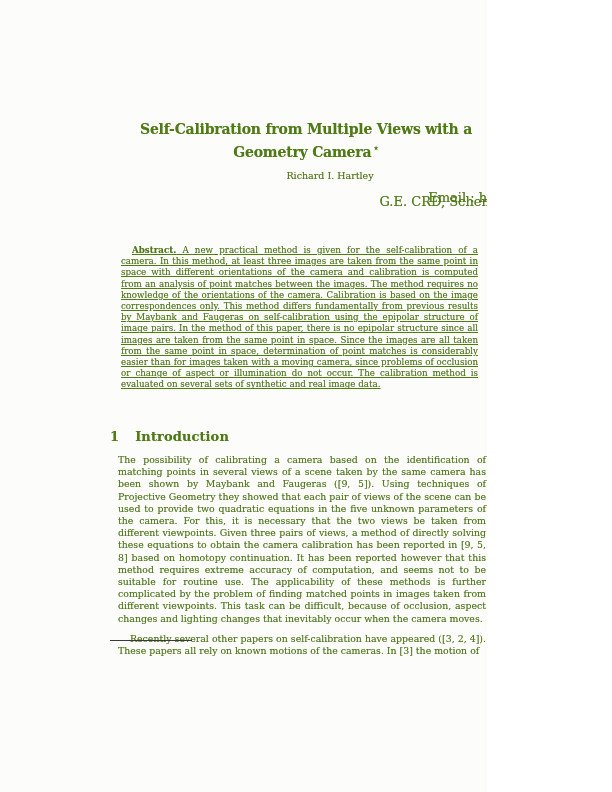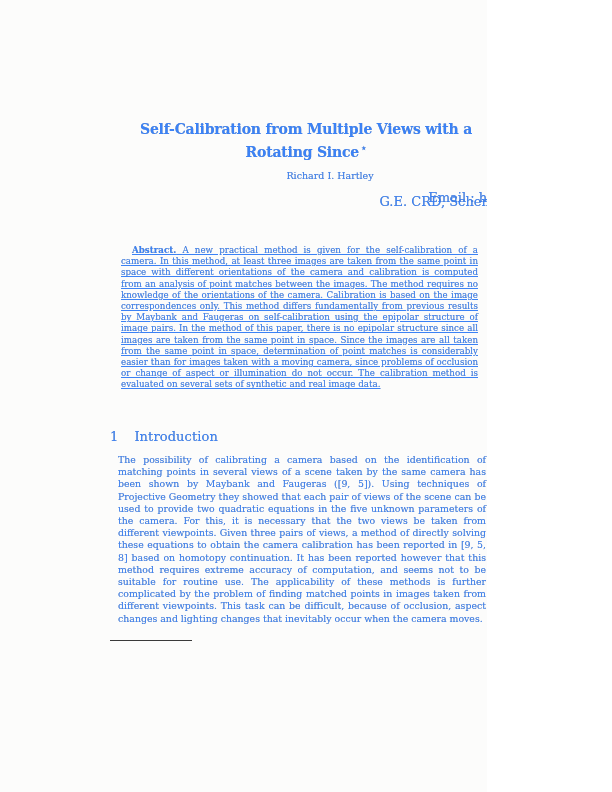--- a/index.html
+++ b/index.html
@@ -4,21 +4,21 @@
 <style>
   html, body { margin: 0; padding: 0; background: #ffffff; }
   * { box-sizing: border-box; }
 
   .page {
     position: relative;
     width: 487px;
     height: 792px;
     background: #fcfcfb;
     font-family: "DejaVu Serif", serif;
-    color: #3b82f6;
+    color: #4d7c0f;
     text-shadow: 0 0 0.5px rgba(45,45,45,0.40);
     overflow: hidden;
   }
 
   .title {
     position: absolute;
     top: 111px;
     left: 0;
     width: 612px;
     text-align: center;
@@ -64,21 +64,21 @@
     text-indent: 11px;
     text-decoration: underline;
   }
   .abstract .abstract-label { font-weight: bold; }
 
   .sec-heading {
     position: absolute;
     top: 418px;
     left: 110px;
     font-size: 13px;
-    font-weight: normal;
+    font-weight: bold;
     letter-spacing: 0.1px;
   }
   .sec-heading .sec-num { margin-right: 16px; }
 
   .bodytext {
     position: absolute;
     top: 446px;
     left: 110px;
     width: 384px;
     font-size: 9.4px;
@@ -113,39 +113,40 @@
   }
   .footnote .fn-line2 { padding-left: 11px; }
 </style>
 </head>
 <body>
 
 <div class="page">
 
   <h1 class="title">
     <span>Self-Calibration from Multiple Views with a</span><br>
-    <span>Rotating Since</span><sup class="star">⋆</sup>
+    <span>Geometry Camera</span><sup class="star">⋆</sup>
   </h1>
 
   <div class="author">Richard I. Hartley</div>
 
   <div class="affil affil-line1">G.E. CRD, Schenectady, NY, 12301.</div>
   <div class="affil affil-line2">Email : hartley@crd.ge.com</div>
 
   <div class="abstract">
     <span class="abstract-label">Abstract.</span>
     <span>A new practical method is given for the self-calibration of a camera. In this method, at least three images are taken from the same point in space with different orientations of the camera and calibration is computed from an analysis of point matches between the images. The method requires no knowledge of the orientations of the camera. Calibration is based on the image correspondences only. This method differs fundamentally from previous results by Maybank and Faugeras on self-calibration using the epipolar structure of image pairs. In the method of this paper, there is no epipolar structure since all images are taken from the same point in space. Since the images are all taken from the same point in space, determination of point matches is considerably easier than for images taken with a moving camera, since problems of occlusion or change of aspect or illumination do not occur. The calibration method is evaluated on several sets of synthetic and real image data.</span>
   </div>
 
   <h2 class="sec-heading">
     <span class="sec-num">1</span><span>Introduction</span>
   </h2>
 
   <div class="bodytext">
     <p>The possibility of calibrating a camera based on the identification of matching points in several views of a scene taken by the same camera has been shown by Maybank and Faugeras ([9, 5]). Using techniques of Projective Geometry they showed that each pair of views of the scene can be used to provide two quadratic equations in the five unknown parameters of the camera. For this, it is necessary that the two views be taken from different viewpoints. Given three pairs of views, a method of directly solving these equations to obtain the camera calibration has been reported in [9, 5, 8] based on homotopy continuation. It has been reported however that this method requires extreme accuracy of computation, and seems not to be suitable for routine use. The applicability of these methods is further complicated by the problem of finding matched points in images taken from different viewpoints. This task can be difficult, because of occlusion, aspect changes and lighting changes that inevitably occur when the camera moves.</p>
+    <p class="indent">Recently several other papers on self-calibration have appeared ([3, 2, 4]). These papers all rely on known motions of the cameras. In [3] the motion of</p>
   </div>
 
   <div class="fn-rule"></div>
 
   <div class="footnote">
   </div>
 
 </div>
 
 </body></html>

